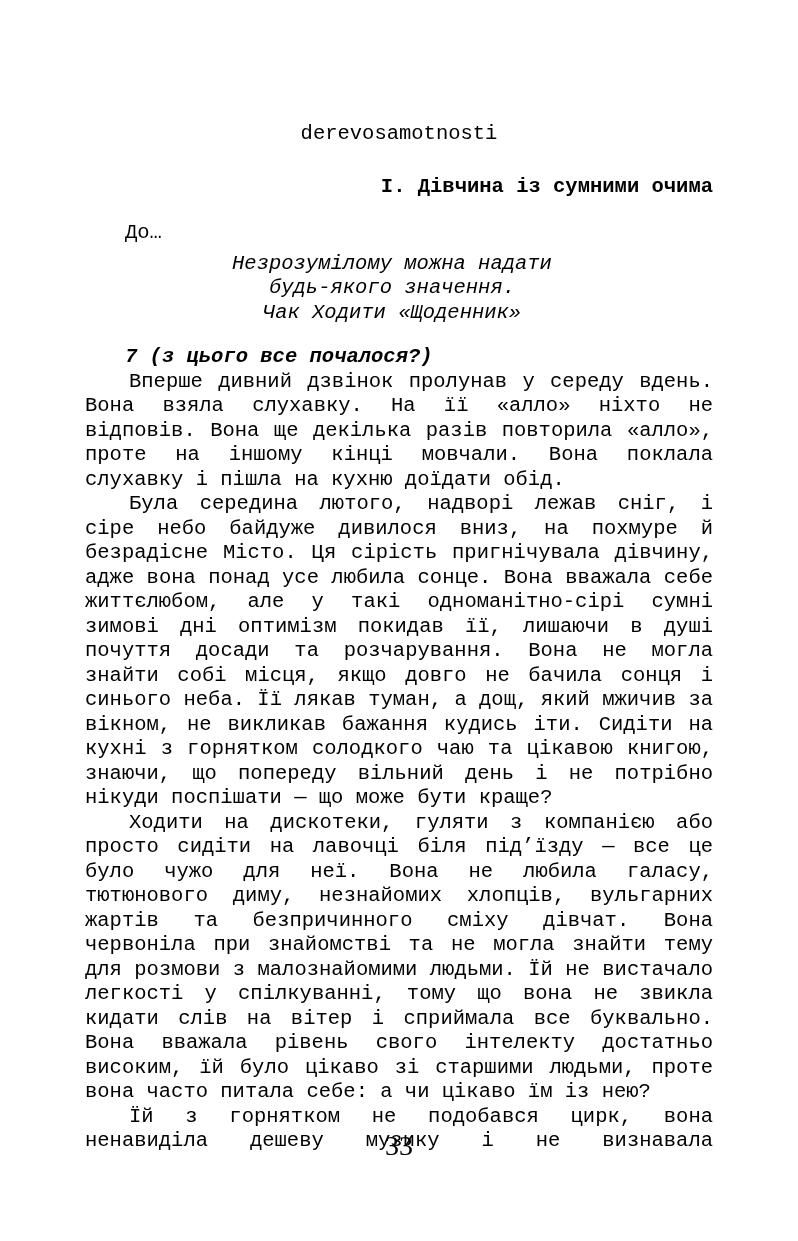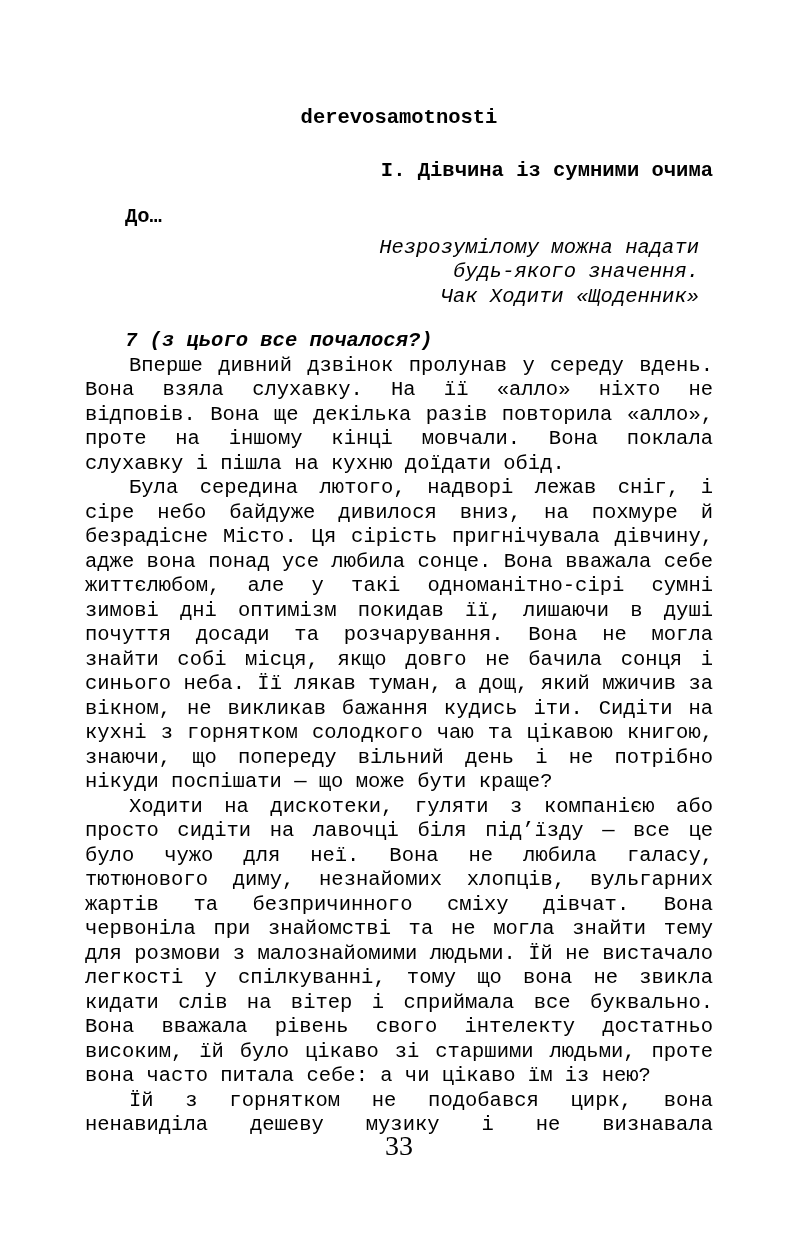--- a/index.html
+++ b/index.html
@@ -19,36 +19,36 @@
   .text-block {
     position: absolute;
     left: 85px;
     top: 106px;
     width: 628px;
     font-size: 20.5px;
     line-height: 24.5px;
   }
   .book-title {
     text-align: center;
-    font-weight: 700;
-    margin: 0 0 28px 0;
+    font-weight: 400;
+    margin: 16px 0 28px 0;
   }
   .chapter-heading {
     text-align: right;
     font-weight: 700;
     margin: 0 0 22px 0;
   }
   .dedication {
-    font-weight: 700;
+    font-weight: 400;
     text-indent: 40px;
     margin: 0 0 6px 0;
   }
   .epigraph {
     font-style: italic;
-    text-align: right;
+    text-align: center;
     padding-right: 14px;
     margin: 0 0 0 0;
   }
   .epigraph-line {
     display: block;
   }
   .section-heading {
     font-weight: 700;
     font-style: italic;
     text-indent: 40px;

